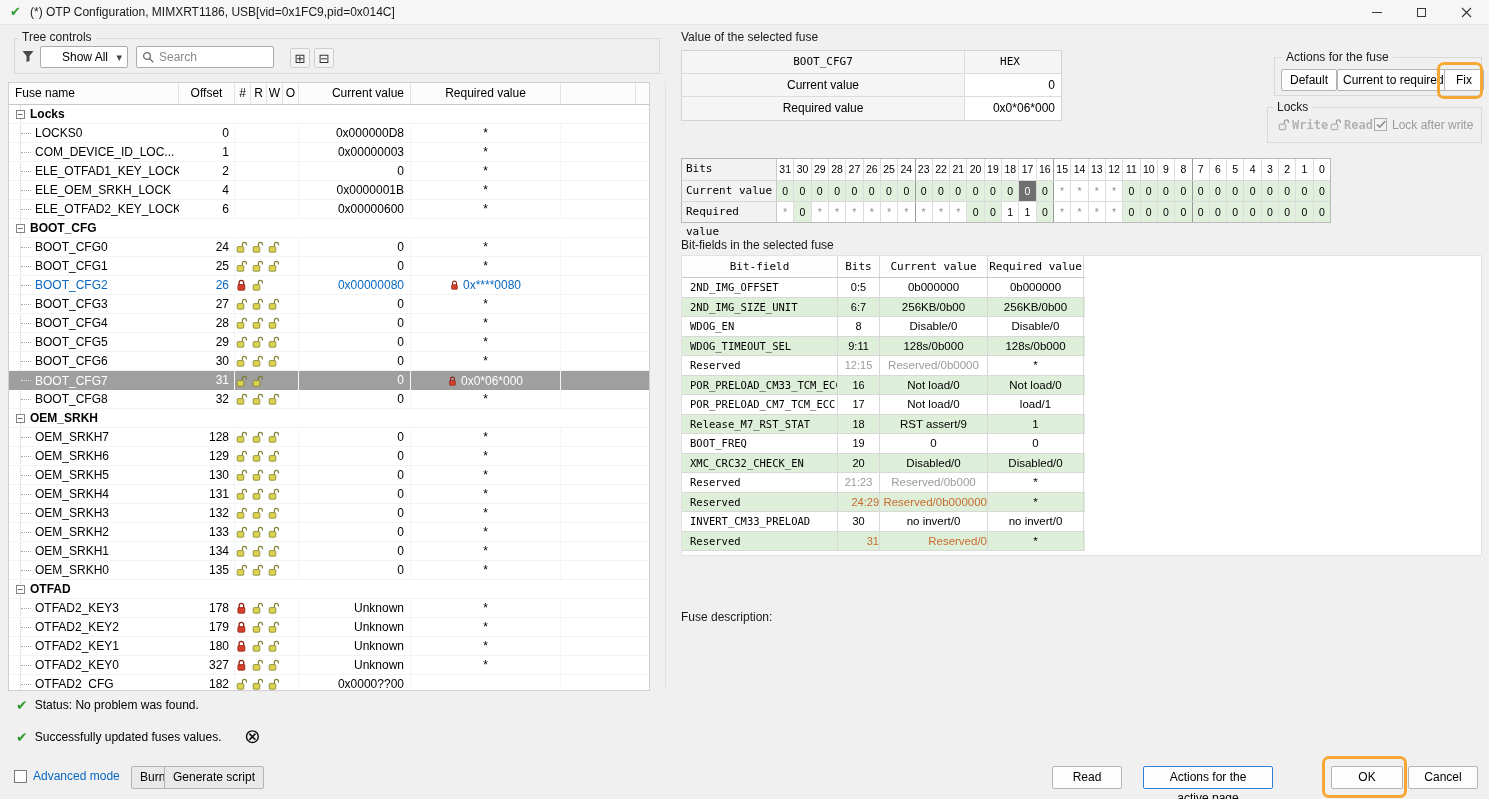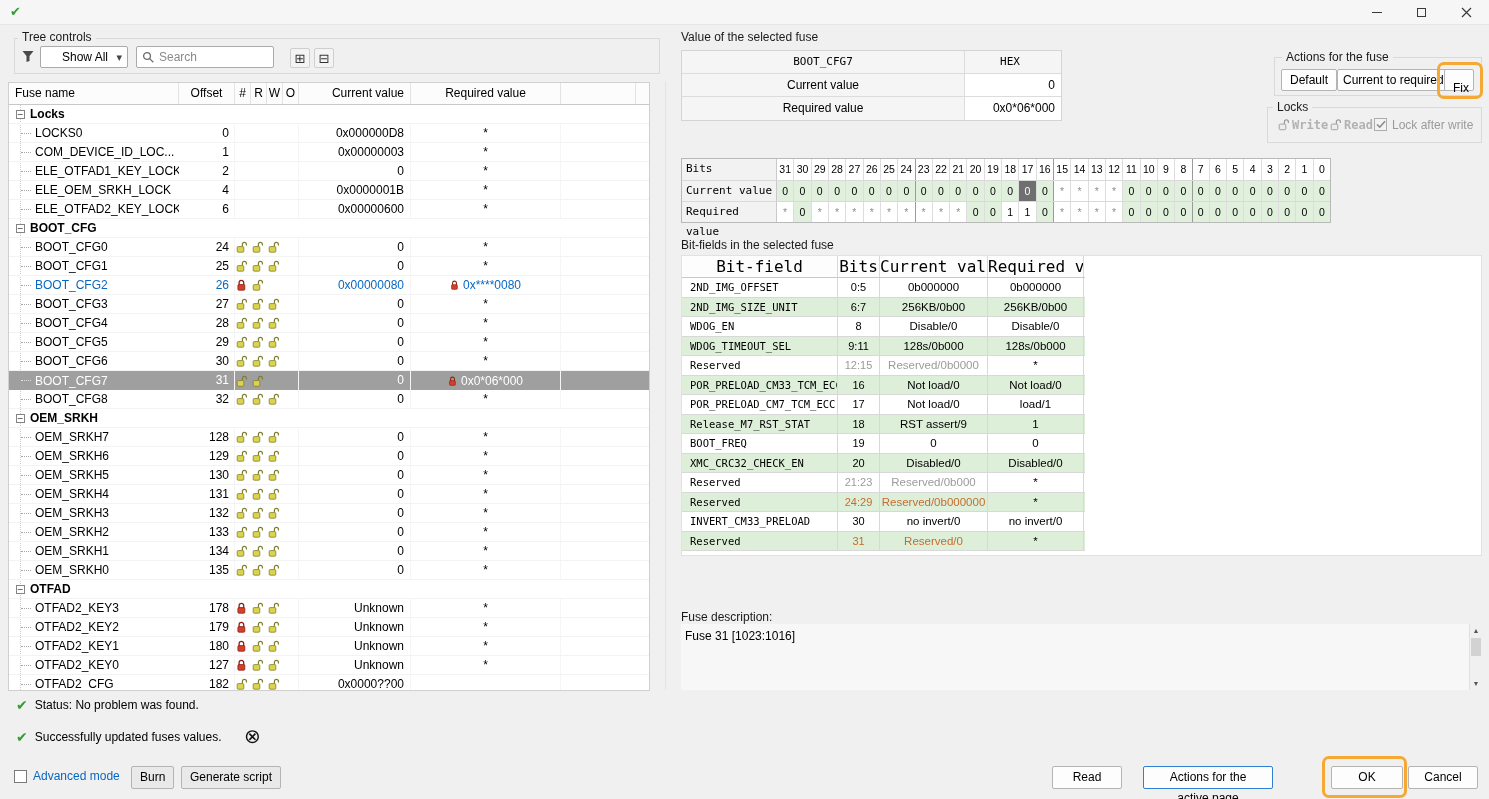--- a/index.html
+++ b/index.html
@@ -63,21 +63,21 @@
   
   .status-line { position:absolute; left:16px; display:flex; align-items:center; }
   #status1 { top:697px; } #status2 { top:729px; }
   .ck { color:#2f9e2f; font-size:14px; font-weight:bold; margin-right:7px; }
   #dismiss { position:absolute; left:244px; top:724px; font-size:20px; color:#111; cursor:default; }
   .btn { position:absolute; height:23px; background:#fdfdfd; border:1px solid #b4b4b4; border-radius:2px; font-size:12px; font-family:inherit; text-align:center; line-height:21px; padding:0 12px; color:#000; }
   .btn.gray { background:#e9e9e9; padding:0 8px; }
   #adv-cb { position:absolute; left:14px; top:770px; width:13px; height:13px; background:#fff; border:1px solid #7a7a7a; }
   #adv-label { position:absolute; left:33px; top:769px; color:#0867c0; }
   #btn-burn { left:131px; top:766px; }
-  #btn-genscript { left:181px; top:766px; }
+  #btn-genscript { left:164px; top:766px; }
   #btn-read { left:1052px; top:766px; width:70px; }
   #btn-actions-page { left:1143px; top:766px; width:130px; border-color:#2f7fd4; }
   #btn-ok { left:1331px; top:766px; width:72px; }
   #btn-cancel { left:1408px; top:766px; width:70px; }
   .roi { position:absolute; border:3px solid #f5a833; border-radius:7px; pointer-events:none; z-index:9; }
   #roi-fix { left:1437px; top:62px; width:46px; height:37px; }
   #roi-ok { left:1322px; top:756px; width:85px; height:42px; }
 
   
   #panel-divider { position:absolute; left:665px; top:82px; height:608px; width:0; border-left:1px solid #e3e3e3; }
@@ -87,21 +87,21 @@
   .fval-row { display:flex; height:23px; border-bottom:1px solid #dcdcdc; }
   .fval-row:last-child { border-bottom:none; }
   .fval-l { width:283px; background:#f5f5f5; border-right:1px solid #dcdcdc; text-align:center; line-height:22px; }
   .fval-r { flex:1; text-align:right; padding-right:6px; line-height:22px; background:#fff; }
   .fval-head .fval-l, .fval-head .fval-r { background:#f5f5f5; font-family:"DejaVu Sans Mono","Liberation Mono",monospace; font-size:11px; text-align:center; }
 
   #gb-actions { left:1274px; top:57px; width:208px; height:39px; }
   #gb-actions-label { left:1282px; top:50px; }
   #btn-default { left:1281px; top:69px; height:22px; line-height:20px; padding:0 8px; }
   #btn-c2r { left:1337px; top:69px; height:22px; line-height:20px; padding:0 5px; }
-  #btn-fix { left:1444px; top:69px; height:22px; line-height:20px; width:30px; padding:8px; }
+  #btn-fix { left:1444px; top:69px; height:22px; line-height:20px; width:40px; padding:0; }
   #gb-locks { left:1267px; top:107px; width:215px; height:36px; }
   #gb-locks-label { left:1273px; top:100px; }
   .lk-ico { position:absolute; top:118px; }
   #lk-w-ico { left:1278px; } #lk-r-ico { left:1330px; }
   .lk-txt { position:absolute; top:118px; font-family:"DejaVu Sans Mono","Liberation Mono",monospace; font-weight:bold; color:#b2b2b2; font-size:12px; }
   #lk-w-txt { left:1292px; } #lk-r-txt { left:1344px; }
   #law-cb { position:absolute; left:1374px; top:118px; width:13px; height:13px; background:#f2f2f2; border:1px solid #adadad; display:flex; align-items:center; justify-content:center; }
   #law-label { position:absolute; left:1392px; top:118px; color:#9a9a9a; }
 
   
@@ -121,41 +121,42 @@
   #lbl-bitfields { left:681px; top:238px; }
   #bf-area { position:absolute; left:681px; top:255px; width:801px; height:301px; background:#fff; border:1px solid #e2e2e2; }
   #bf-table { position:absolute; left:0; top:0; width:403px; }
   .bf-row { display:flex; height:19.5px; border-bottom:1px solid #d8d8d8; background:#fff; width:403px; }
   .bf-row.bf-head { height:22px; border-bottom:1px solid #c9c9c9; }
   .bf-c { border-right:1px solid #d8d8d8; line-height:19px; overflow:hidden; white-space:nowrap; }
   .bf-field { width:156px; font-family:"DejaVu Sans Mono","Liberation Mono",monospace; font-size:10.5px; padding-left:8px; }
   .bf-bits { width:42px; text-align:center; font-size:11px; }
   .bf-cur { width:108px; text-align:center; font-size:11.5px; }
   .bf-req { width:96px; text-align:center; font-size:11.5px; }
-  .bf-head .bf-c { font-family:"DejaVu Sans Mono","Liberation Mono",monospace; font-size:16px; text-align:center; padding-left:0; line-height:21px; background:#fdfdfd; }
+  .bf-head .bf-c { font-family:"DejaVu Sans Mono","Liberation Mono",monospace; font-size:11px; text-align:center; padding-left:0; line-height:21px; background:#fdfdfd; }
   .bf-row.tint { background:#ddefd8; }
   .bf-row.muted .bf-bits, .bf-row.muted .bf-cur { color:#9b9b9b; }
-  .bf-row.warn .bf-bits, .bf-row.warn .bf-cur { color:#c76b2e; }
+  .bf-row.warn .bf-bits, .bf-row.warn .bf-cur { color:#c76b2e;text-align:right; }
 
   
   #lbl-desc { left:681px; top:610px; }
   #desc-box { position:absolute; left:681px; top:624px; width:801px; height:66px; background:#f7f7f7; }
   #desc-box .desc-text { position:absolute; left:4px; top:5px; }
   .vscroll { position:absolute; right:0; top:0; bottom:0; width:13px; background:#f0f0f0; border-left:1px solid #e0e0e0; }
   .vscroll .sarr { position:absolute; left:0; width:12px; text-align:center; font-size:7px; color:#555; }
   .vscroll .sarr.topA { top:3px; } .vscroll .sarr.botA { bottom:3px; }
   .vscroll .thumb { position:absolute; left:1px; top:14px; width:10px; height:18px; background:#d2d2d2; }
 </style>
 </head>
 <body>
 
 <div id="app">
 
   <div id="titlebar">
     <span id="app-ico">✔</span>
+    <span id="win-title">(*) OTP Configuration, MIMXRT1186, USB[vid=0x1FC9,pid=0x014C]</span>
     <span id="winbtns">
       <span class="wb">
           <span class="min-glyph"></span>
         </span>
       <span class="wb">
           <span class="max-glyph"></span>
         </span>
       <span class="wb">
         <svg width="11" height="11" viewBox="0 0 11 11">
             <path d="M1 1 L10 10 M10 1 L1 10" stroke="#3a3a3a" stroke-width="1.2"></path>
@@ -925,21 +926,21 @@
           <span class="c-req">
             <span class="reqv">*</span>
           </span>
           <span class="c-fill"></span>
         </div>
         <div class="trow">
           <span class="c-name">
             <span class="dash"></span>
             <span class="fname">OTFAD2_KEY0</span>
           </span>
-          <span class="c-off">127</span>
+          <span class="c-off">327</span>
           <span class="c-locks">
             <span class="lk">
               <svg width="12" height="12" viewBox="0 0 12 12">
                 <path d="M3.1 6V3.6a2.3 2.3 0 0 1 4.6 0V6" fill="none" stroke="#8c2012" stroke-width="1.3"></path>
                 <rect x="1.9" y="5.6" width="6.9" height="5.6" rx="1" fill="#d6402a" stroke="#8c2012" stroke-width="0.8"></rect>
               </svg>
             </span>
             <span class="lk">
               <svg width="12" height="12" viewBox="0 0 12 12">
                 <path d="M6.4 5.6V3.4a2 2 0 0 1 4 0V4.6" fill="none" stroke="#7e7e2e" stroke-width="1.2"></path>
@@ -1242,28 +1243,20 @@
             <span class="bf-c bf-field">Reserved</span>
             <span class="bf-c bf-bits">31</span>
             <span class="bf-c bf-cur">Reserved/0</span>
             <span class="bf-c bf-req">*</span>
           </div>
         </div>
     </div>
   </div>
 
   <span id="lbl-desc" class="plabel">Fuse description:</span>
-  <div id="desc-box">
-    <div class="desc-text">Fuse 31 [1023:1016]</div>
-    <div class="vscroll">
-      <span class="sarr topA">▲</span>
-      <span class="thumb"></span>
-      <span class="sarr botA">▼</span>
-    </div>
-  </div>
 
   <div id="status1" class="status-line">
     <span class="ck">✔</span>
     <span>Status: No problem was found.</span>
   </div>
   <div id="status2" class="status-line">
     <span class="ck">✔</span>
     <span>Successfully updated fuses values.</span>
   </div>
   <span id="dismiss">⊗</span>

